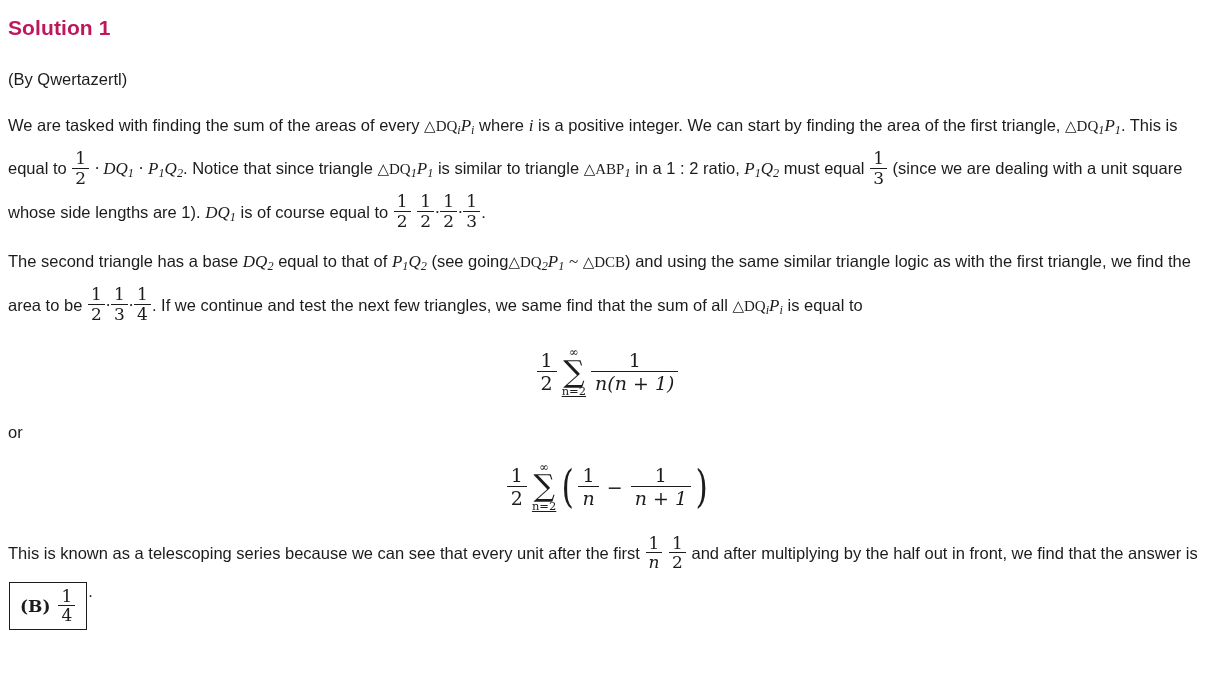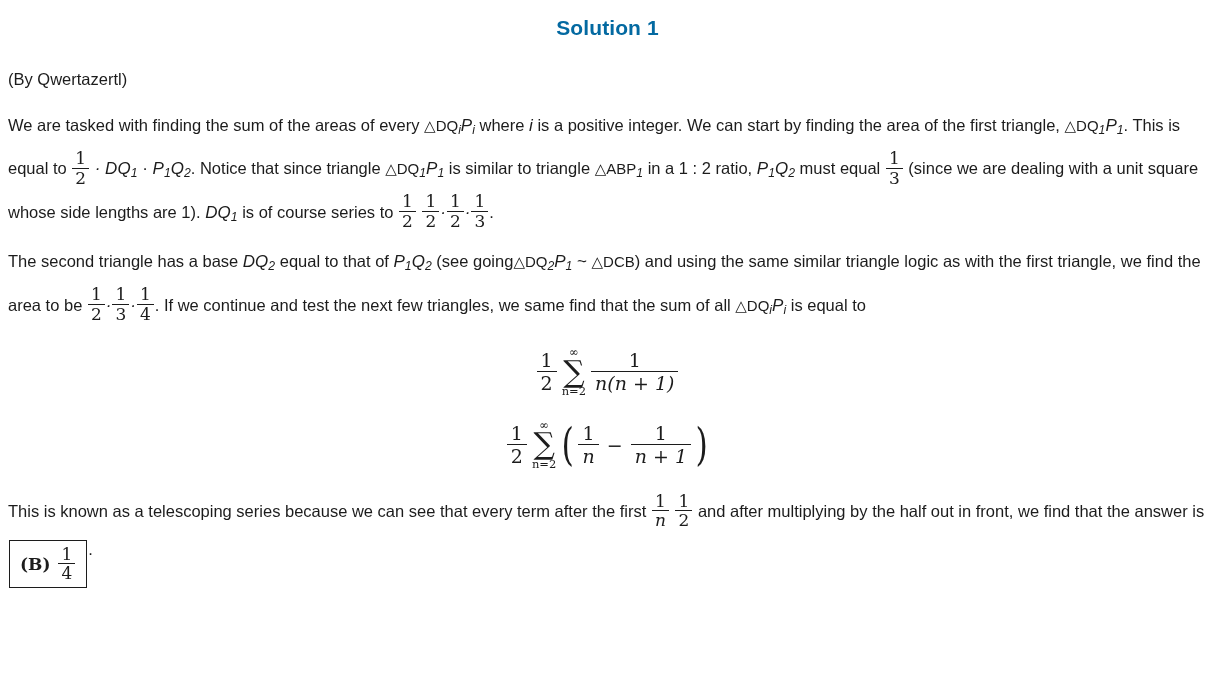--- a/index.html
+++ b/index.html
@@ -15,39 +15,38 @@
     overflow: hidden;
   }
   .page {
     padding: 10px 8px 0 8px;
     box-sizing: border-box;
   }
   h2.solution-title {
     font-family: "Liberation Sans", sans-serif;
     font-size: 21px;
     font-weight: bold;
-    color: #0369a1;
+    color: #be185d;
     margin: 6px 0 28px 0;
     letter-spacing: 0.1px;
-    text-align: center;
   }
   p.para {
     font-size: 16.5px;
     line-height: 38px;
     margin: 0 0 6px 0;
     text-align: left;
   }
   p.byline {
     font-size: 16.5px;
     line-height: 22px;
     margin: 18px 0 16px 0;
   }
   
   .math {
-    font-family: Liberation Sans, sans-serif;
+    font-family: Liberation Serif, serif;
     font-style: italic;
     font-size: 17px;
     white-space: nowrap;
   }
   .math sub {
     font-size: 0.72em;
     font-style: italic;
     vertical-align: -0.28em;
   }
   .tri {
@@ -107,21 +106,21 @@
     align-items: center;
     margin: 0 3px;
     font-style: normal;
   }
   .sum .lim {
     font-size: 11.5px;
     font-family: "DejaVu Serif", serif;
     line-height: 1;
   }
   .sum .lim.top { margin-bottom: -1px; }
-  .sum .lim.bot { margin-top: 0px; }
+  .sum .lim.bot { margin-top: 0px; text-decoration: underline; }
   .sum .sig {
     font-size: 30px;
     line-height: 0.95;
     font-family: "DejaVu Serif", serif;
   }
   .paren {
     font-size: 44px;
     font-family: "DejaVu Serif", serif;
     font-style: normal;
     line-height: 0.8;
@@ -170,21 +169,21 @@
     <span class="math"><span>· DQ</span><sub>1</sub> <span class="op">·</span> <span>P</span><sub>1</sub><span>Q</span><sub>2</sub></span><span>. Notice that since triangle</span>
     <span class="math"><span class="tri">△DQ</span><sub>1</sub><span>P</span><sub>1</sub></span>
     <span>is similar to triangle</span>
     <span class="math"><span class="tri">△ABP</span><sub>1</sub></span>
     <span>in a 1 : 2 ratio,</span>
     <span class="math"><span>P</span><sub>1</sub><span>Q</span><sub>2</sub></span>
     <span>must equal</span>
     <span class="frac"><span class="num">1</span><span class="den">3</span></span>
     <span>(since we are dealing with a unit square whose side lengths are 1).</span>
     <span class="math"><span>DQ</span><sub>1</sub></span>
-    <span>is of course series to</span>
+    <span>is of course equal to</span>
     <span class="frac"><span class="num">1</span><span class="den">2</span></span>
     <span class="frac"><span class="num">1</span><span class="den">2</span></span><span class="math">·</span><span class="frac"><span class="num">1</span><span class="den">2</span></span><span class="math">·</span><span class="frac"><span class="num">1</span><span class="den">3</span></span><span>.</span>
   </p>
 
   <p class="para">
     <span>The second triangle has a base</span>
     <span class="math"><span>DQ</span><sub>2</sub></span>
     <span>equal to that of</span>
     <span class="math"><span>P</span><sub>1</sub><span>Q</span><sub>2</sub></span>
     <span>(see going</span><span class="math"><span class="tri">△DQ</span><sub>2</sub><span>P</span><sub>1</sub></span>
@@ -206,20 +205,21 @@
         <span class="sig">∑</span>
         <span class="lim bot">n=2</span>
       </span>
       <span class="bigfrac it">
           <span class="num" style="font-style:normal">1</span>
           <span class="den">n(n + 1)</span>
         </span>
     </span>
   </div>
 
+  <p class="or-line">or</p>
 
   <div class="display-eq">
     <span class="eqrow">
       <span class="bigfrac">
           <span class="num">1</span>
           <span class="den">2</span>
         </span>
       <span class="sum">
         <span class="lim top">∞</span>
         <span class="sig">∑</span>
@@ -233,20 +233,20 @@
       <span class="minus">−</span>
       <span class="bigfrac it">
           <span class="num" style="font-style:normal">1</span>
           <span class="den">n + 1</span>
         </span>
       <span class="paren">)</span>
     </span>
   </div>
 
   <p class="para tight">
-    <span>This is known as a telescoping series because we can see that every term after the first</span>
+    <span>This is known as a telescoping series because we can see that every unit after the first</span>
     <span class="frac it"><span class="num" style="font-style:normal">1</span><span class="den">n</span></span>
     <span class="frac"><span class="num">1</span><span class="den">2</span></span>
     <span>and after multiplying by the half out in front, we find that the answer is</span>
     <span class="answer-box"><span class="lbl">(B)</span><span class="frac"><span class="num">1</span><span class="den">4</span></span></span><span>.</span>
   </p>
 
 </div>
 
 </body></html>

